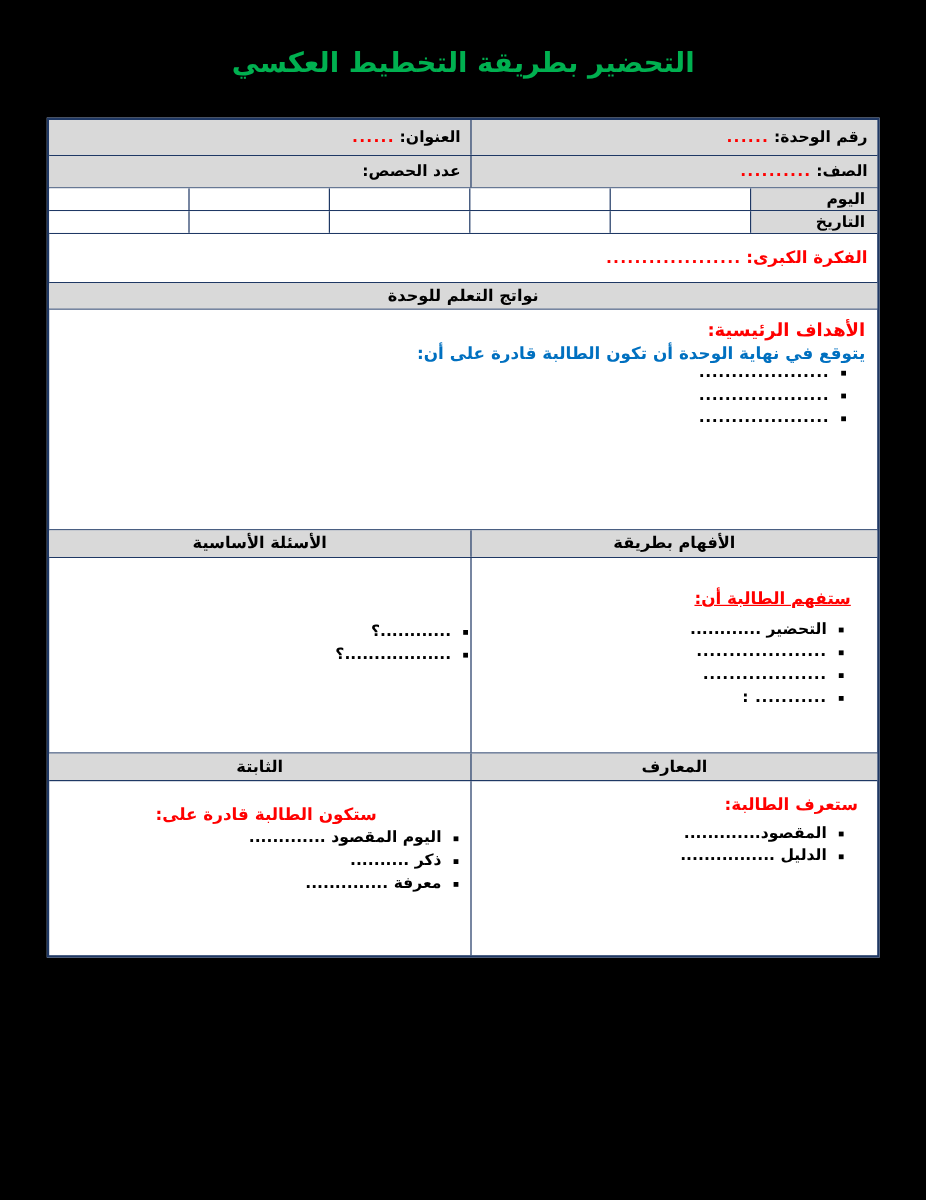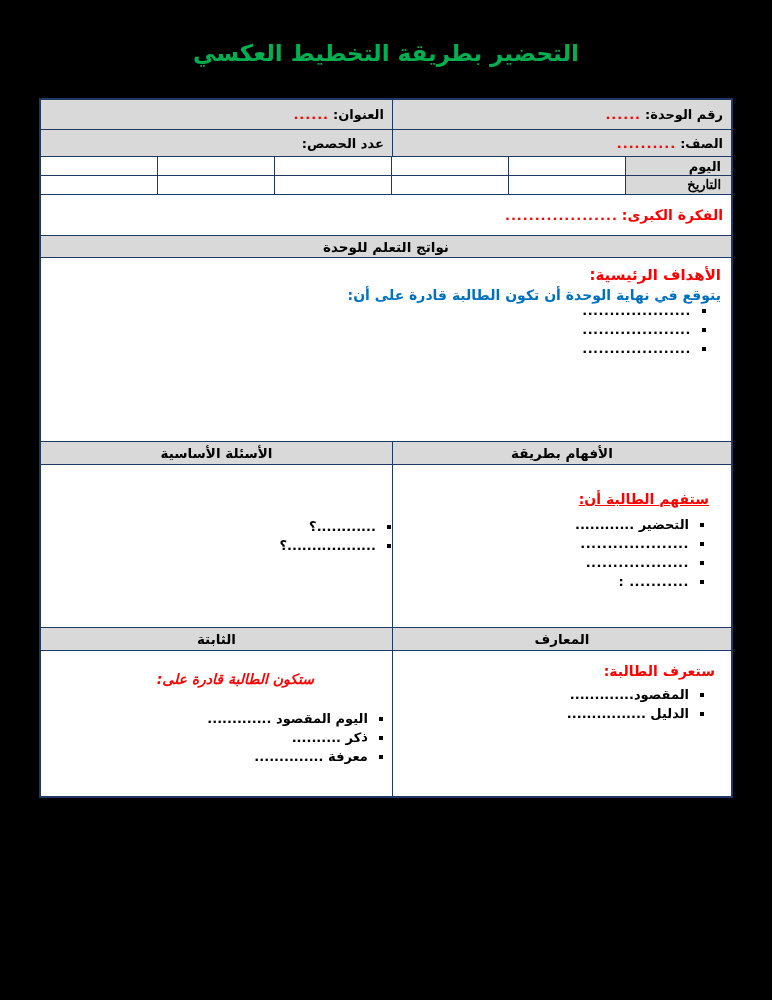--- a/index.html
+++ b/index.html
@@ -31,21 +31,21 @@
   .block-cell { display:block; }
   .gray { background:#D9D9D9; }
   .col-r { flex:0 0 49%; }
   .col-l { flex:1 1 auto; }
   .pad { padding:0 8px; }
   .center { justify-content:center; text-align:center; }
 
   .r1 { height:29px; }
   .r2 { height:27px; }
   .r3 { height:19px; }
-  .r4 { height:19px;font-family:Liberation Serif, serif; }
+  .r4 { height:19px; }
   .r5 { height:41px; }
   .r6 { height:22px; }
   .r7 { height:184px; }
   .r8 { height:23px; }
   .r9 { height:163px; }
   .r10 { height:23px; }
   .r11 { height:146px; }
 
   .lbl { font-weight:bold; font-size:13px; white-space:nowrap; }
   .hdr { font-weight:bold; font-size:13.5px; }
@@ -76,21 +76,21 @@
 
   .understand-cell { padding:26px 12px 8px 8px; }
   .understand-cell .intro { margin-bottom:10px; margin-inline-start:10px; }
   .questions-cell { padding-top:54px; padding-left:8px; }
   .questions-cell ul.sq-list { padding-inline-start:16px; }
   .questions-cell li { margin-bottom:6px; }
 
   .knowledge-cell { padding:12px 12px 8px 8px; }
   .knowledge-cell .intro { margin-bottom:8px; margin-inline-start:4px; }
   .skills-cell { padding:20px 8px 8px 8px; }
-  .skills-cell .intro { margin-inline-start:70px; margin-bottom:24px;font-style:italic; }
+  .skills-cell .intro { margin-inline-start:70px; margin-bottom:4px; }
   .skills-cell ul.sq-list { padding-inline-start:16px; }
 </style>
 </head>
 <body>
 
 <div class="page">
 
   <h1 class="title">التحضير بطريقة التخطيط العكسي</h1>
 
   <div class="form-table">

